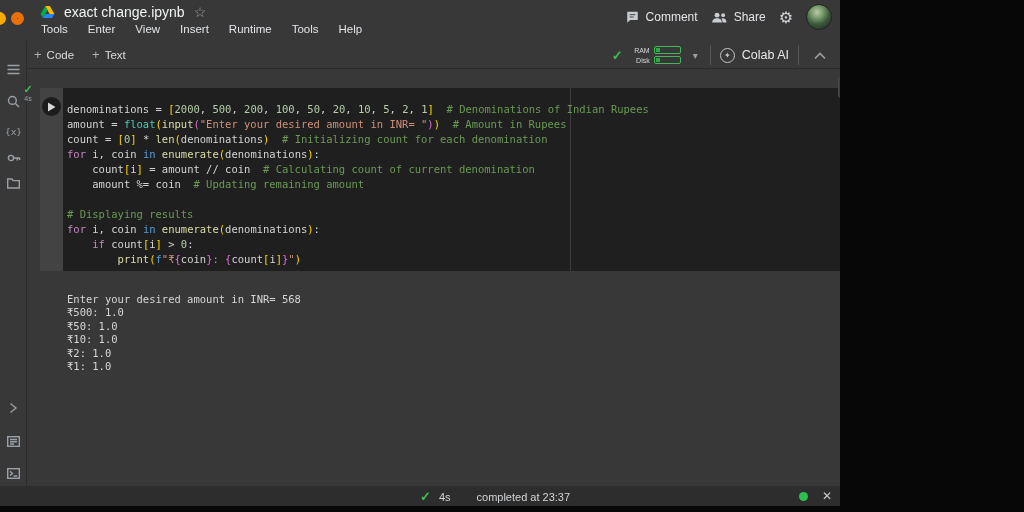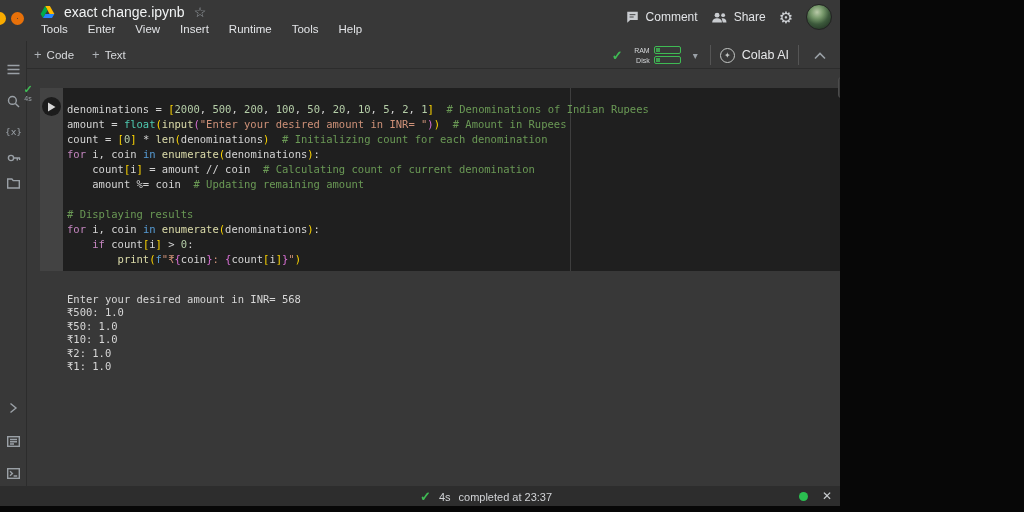--- a/index.html
+++ b/index.html
@@ -60,21 +60,21 @@
   .cell-toolbar { position:absolute; left:798px; top:-11px; height:21px; background:#3b3b3b; border:1px solid #4b4b4b; border-radius:3px; display:flex; align-items:center; padding:0 2px; }
   .ct-icon { width:21px; height:19px; display:flex; align-items:center; justify-content:center; color:#c0c3c6; font-size:11px; cursor:pointer; font-family:"DejaVu Sans", sans-serif; }
   .ct-icon svg { stroke:#c0c3c6; fill:none; stroke-width:1.3; }
 
   
   .output { position:absolute; left:67px; top:277px; font-family:"DejaVu Sans Mono", monospace; font-size:10.5px; line-height:13.4px; color:#d6d6d6; white-space:pre;margin-top:16px; }
 
   
   .statusbar { position:absolute; left:0; right:0; top:486px; height:20px; background:#2d2d2d; }
   .status-left { position:absolute; left:420px; top:3px; display:flex; align-items:center; gap:8px; font-size:11px; color:#d2d4d7; }
-  .status-msg { }
+  .status-msg { margin-left:18px; }
   .status-right { position:absolute; right:8px; top:3px; display:flex; align-items:center; gap:14px; }
   .status-dot { width:9px; height:9px; border-radius:50%; background:#2bbf50; }
   .close-x { color:#c9cccf; font-size:12px; cursor:pointer; }
   .bottom-strip { position:absolute; left:0; right:0; top:506px; height:6px; background:#070707; }
 </style>
 </head>
 <body>
 
 <div class="app">
 

